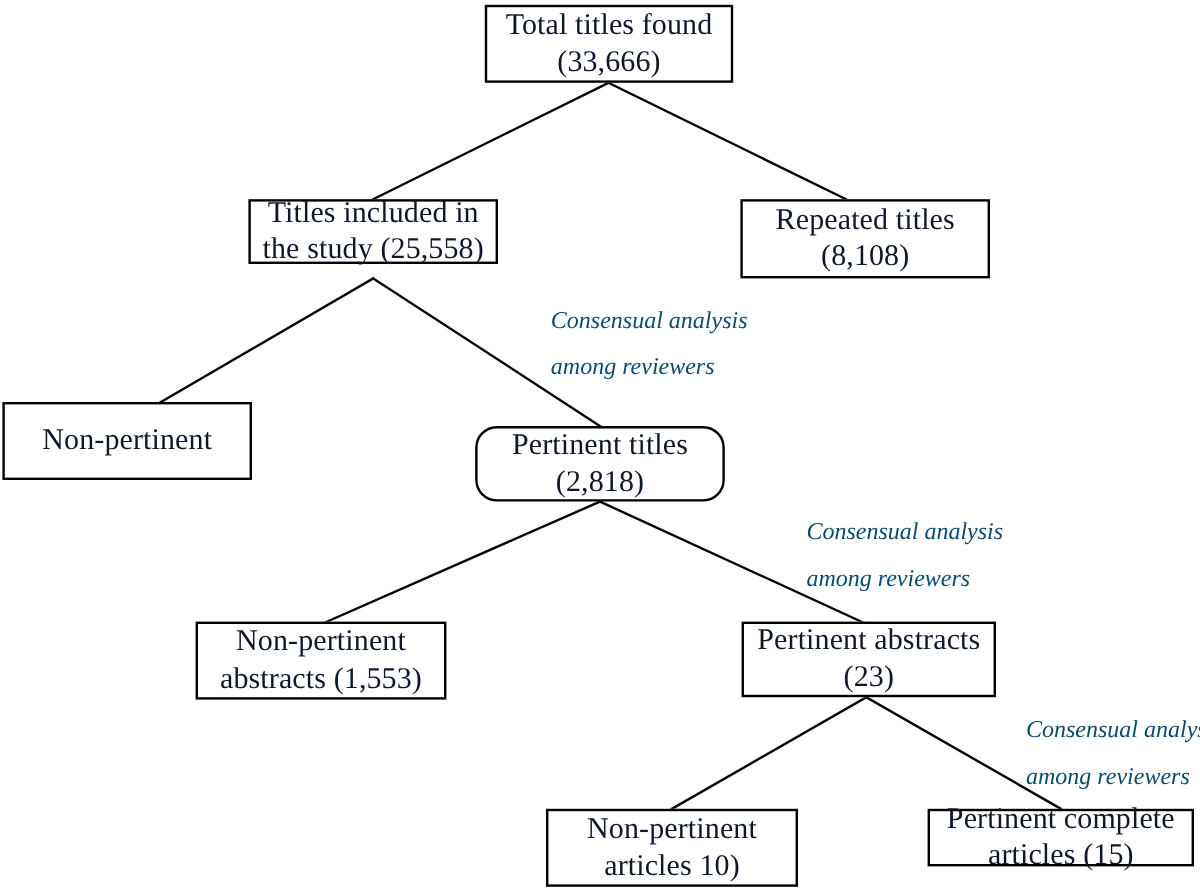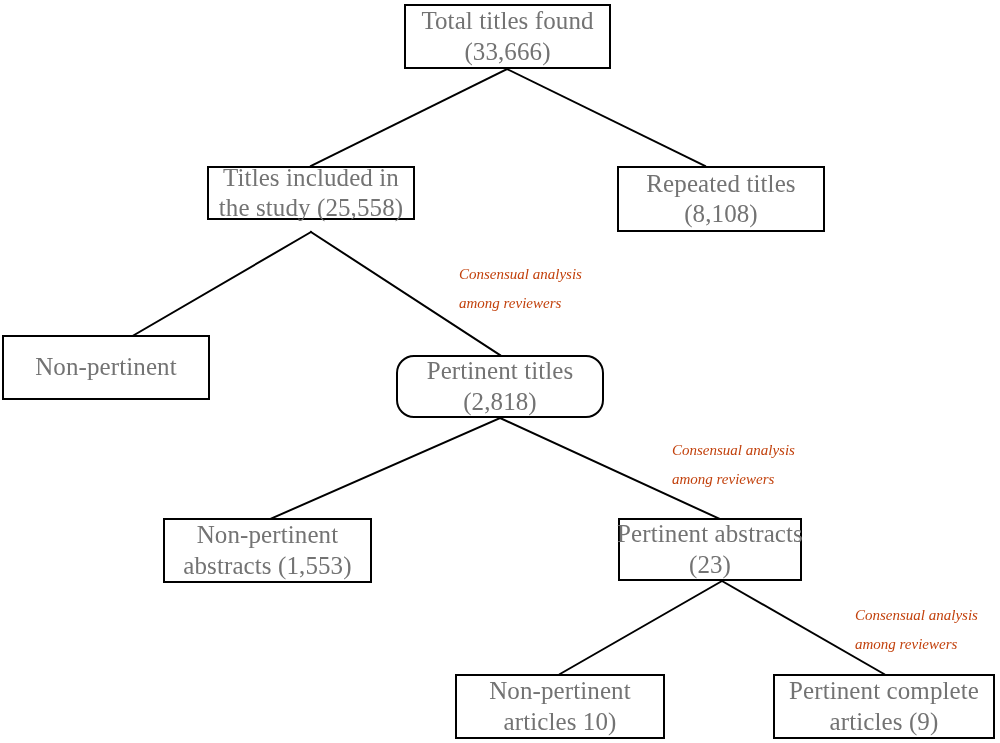--- a/index.html
+++ b/index.html
@@ -27,39 +27,38 @@
   .node-box {
     position: absolute;
     box-sizing: border-box;
     border: 2.5px solid #000000;
     background: #ffffff;
     display: flex;
     flex-direction: column;
     align-items: center;
     justify-content: center;
     text-align: center;
-    color: #737373;
+    color: #0f172a;
     font-family: "Liberation Serif", "DejaVu Serif", serif;
     font-size: 25px;
     line-height: 1.22;
     letter-spacing: 0.1px;
   }
   .node-line {
     display: block;
     white-space: nowrap;
   }
   .annotation {
     position: absolute;
     font-family: "Liberation Serif", "DejaVu Serif", serif;
     font-style: italic;
-    font-size: 15px;
+    font-size: 20px;
     line-height: 1.95;
-    color: #c2410c;
+    color: #0c4a6e;
     white-space: nowrap;
-    margin-top: 12px;
   }
   .annotation .ann-line {
     display: block;
   }
 </style>
 </head>
 <body>
 
 <div id="flowchart-root">
 
@@ -101,33 +100,33 @@
   <div class="node-box" style="left:396px; top:355px; width:208px; height:63px;border-radius:18px;">
     <span class="node-line">Pertinent titles</span>
     <span class="node-line">(2,818)</span>
   </div>
 
   <div class="node-box" style="left:163px; top:518px; width:209px; height:65px;">
     <span class="node-line">Non-pertinent</span>
     <span class="node-line">abstracts (1,553)</span>
   </div>
 
-  <div class="node-box" style="left:618px; top:518px; width:184px; height:63px;">
+  <div class="node-box" style="left:618px; top:518px; width:212px; height:63px;">
     <span class="node-line">Pertinent abstracts</span>
     <span class="node-line">(23)</span>
   </div>
 
   <div class="node-box" style="left:455px; top:674px; width:210px; height:65px;">
     <span class="node-line">Non-pertinent</span>
     <span class="node-line">articles 10)</span>
   </div>
 
-  <div class="node-box" style="left:773px; top:674px; width:222px; height:65px;text-align:right;">
+  <div class="node-box" style="left:773px; top:674px; width:222px; height:48px;text-align:right;">
     <span class="node-line">Pertinent complete</span>
-    <span class="node-line">articles (9)</span>
+    <span class="node-line">articles (15)</span>
   </div>
 
   <div class="annotation" style="left:459px; top:248px;">
     <span class="ann-line">Consensual analysis</span>
     <span class="ann-line">among reviewers</span>
   </div>
 
   <div class="annotation" style="left:672px; top:424px;">
     <span class="ann-line">Consensual analysis</span>
     <span class="ann-line">among reviewers</span>

